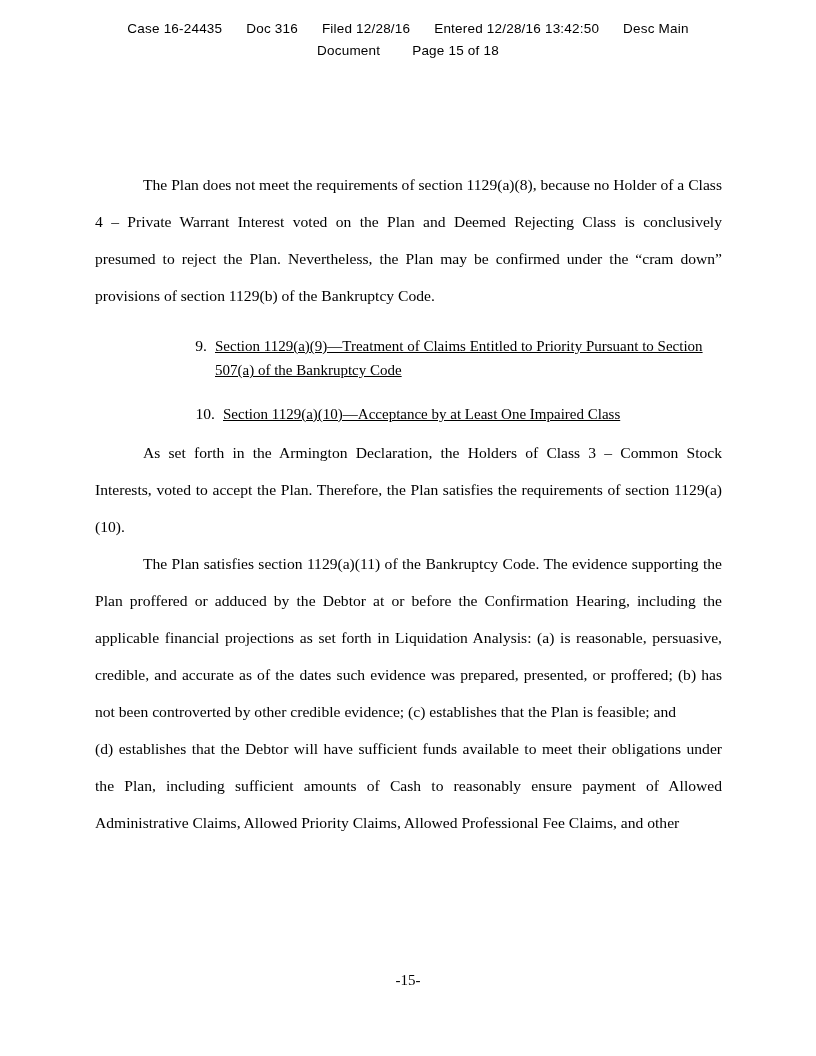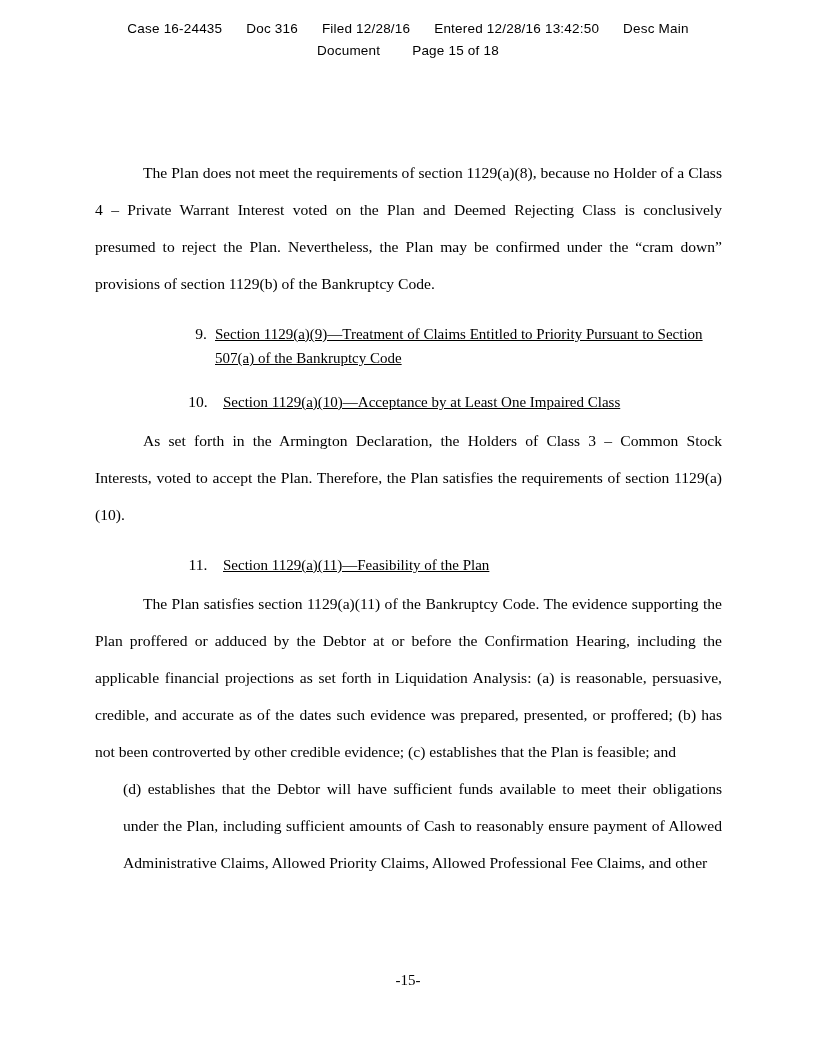--- a/index.html
+++ b/index.html
@@ -39,35 +39,34 @@
     margin-right: 0;
   }
   .court-stamp .line2 span {
     margin-right: 28px;
   }
   .court-stamp .line2 span:last-child {
     margin-right: 0;
   }
   .body-area {
     position: absolute;
-    top: 154px;
+    top: 166px;
     left: 95px;
     width: 627px;
   }
   p.para {
     margin: 0 0 0 0;
     font-size: 15.6px;
     line-height: 37px;
     text-align: justify;
     text-indent: 48px;
     font-family: "Liberation Serif", serif;
   }
   p.para.noindent {
     text-indent: 0;
-    margin-left: 28px;
   }
   .heading-block {
     margin-top: 20px;
     margin-bottom: 8px;
     display: flex;
     align-items: flex-start;
   }
   .heading-block .num {
     font-size: 15.6px;
     line-height: 24px;
@@ -86,21 +85,20 @@
     padding-left: 86px;
   }
   .heading-block.indent-deep .num {
     width: 26px;
   }
   .heading-block.indent-mid {
     padding-left: 86px;
   }
   .heading-block.indent-mid .num {
     width: 34px;
-    text-align: center;
   }
   .page-number {
     position: absolute;
     top: 972px;
     left: 0;
     width: 816px;
     text-align: center;
     font-size: 15px;
     font-family: "Liberation Serif", serif;
   }
@@ -134,24 +132,20 @@
     </div>
 
 
     <div class="heading-block indent-mid">
       <div class="num">10.</div>
       <div class="htext">Section 1129(a)(10)—Acceptance by at Least One Impaired Class</div>
     </div>
 
     <p class="para">As set forth in the Armington Declaration, the Holders of Class 3 – Common Stock Interests, voted to accept the Plan. Therefore, the Plan satisfies the requirements of section 1129(a)(10).</p>
 
-    <div class="heading-block indent-mid">
-      <div class="num">11.</div>
-      <div class="htext">Section 1129(a)(11)—Feasibility of the Plan</div>
-    </div>
 
     <p class="para">The Plan satisfies section 1129(a)(11) of the Bankruptcy Code. The evidence supporting the Plan proffered or adduced by the Debtor at or before the Confirmation Hearing, including the applicable financial projections as set forth in Liquidation Analysis: (a) is reasonable, persuasive, credible, and accurate as of the dates such evidence was prepared, presented, or proffered; (b) has not been controverted by other credible evidence; (c) establishes that the Plan is feasible; and</p>
 
     <p class="para noindent">(d) establishes that the Debtor will have sufficient funds available to meet their obligations under the Plan, including sufficient amounts of Cash to reasonably ensure payment of Allowed Administrative Claims, Allowed Priority Claims, Allowed Professional Fee Claims, and other</p>
 
   </div>
 
   <div class="page-number">-15-</div>
 
 </div>

